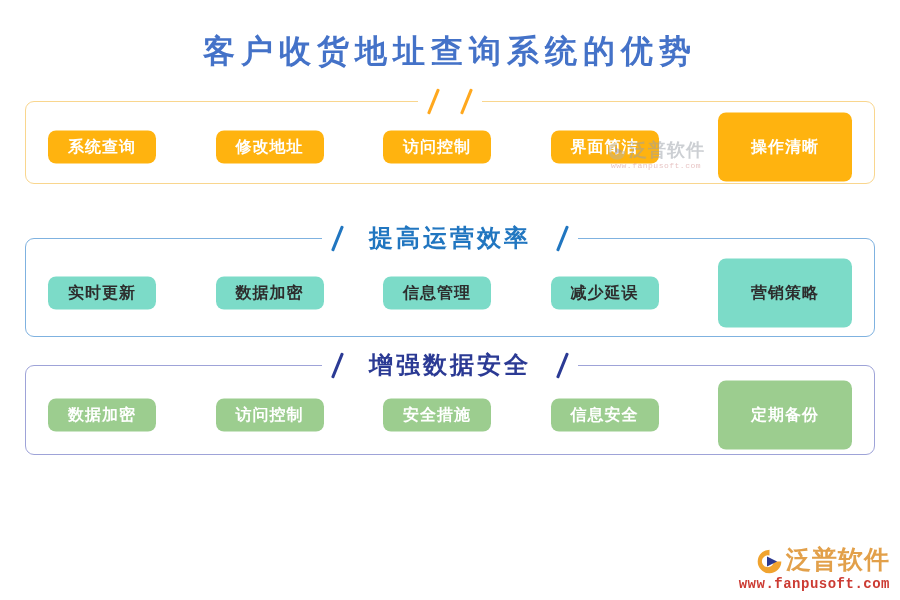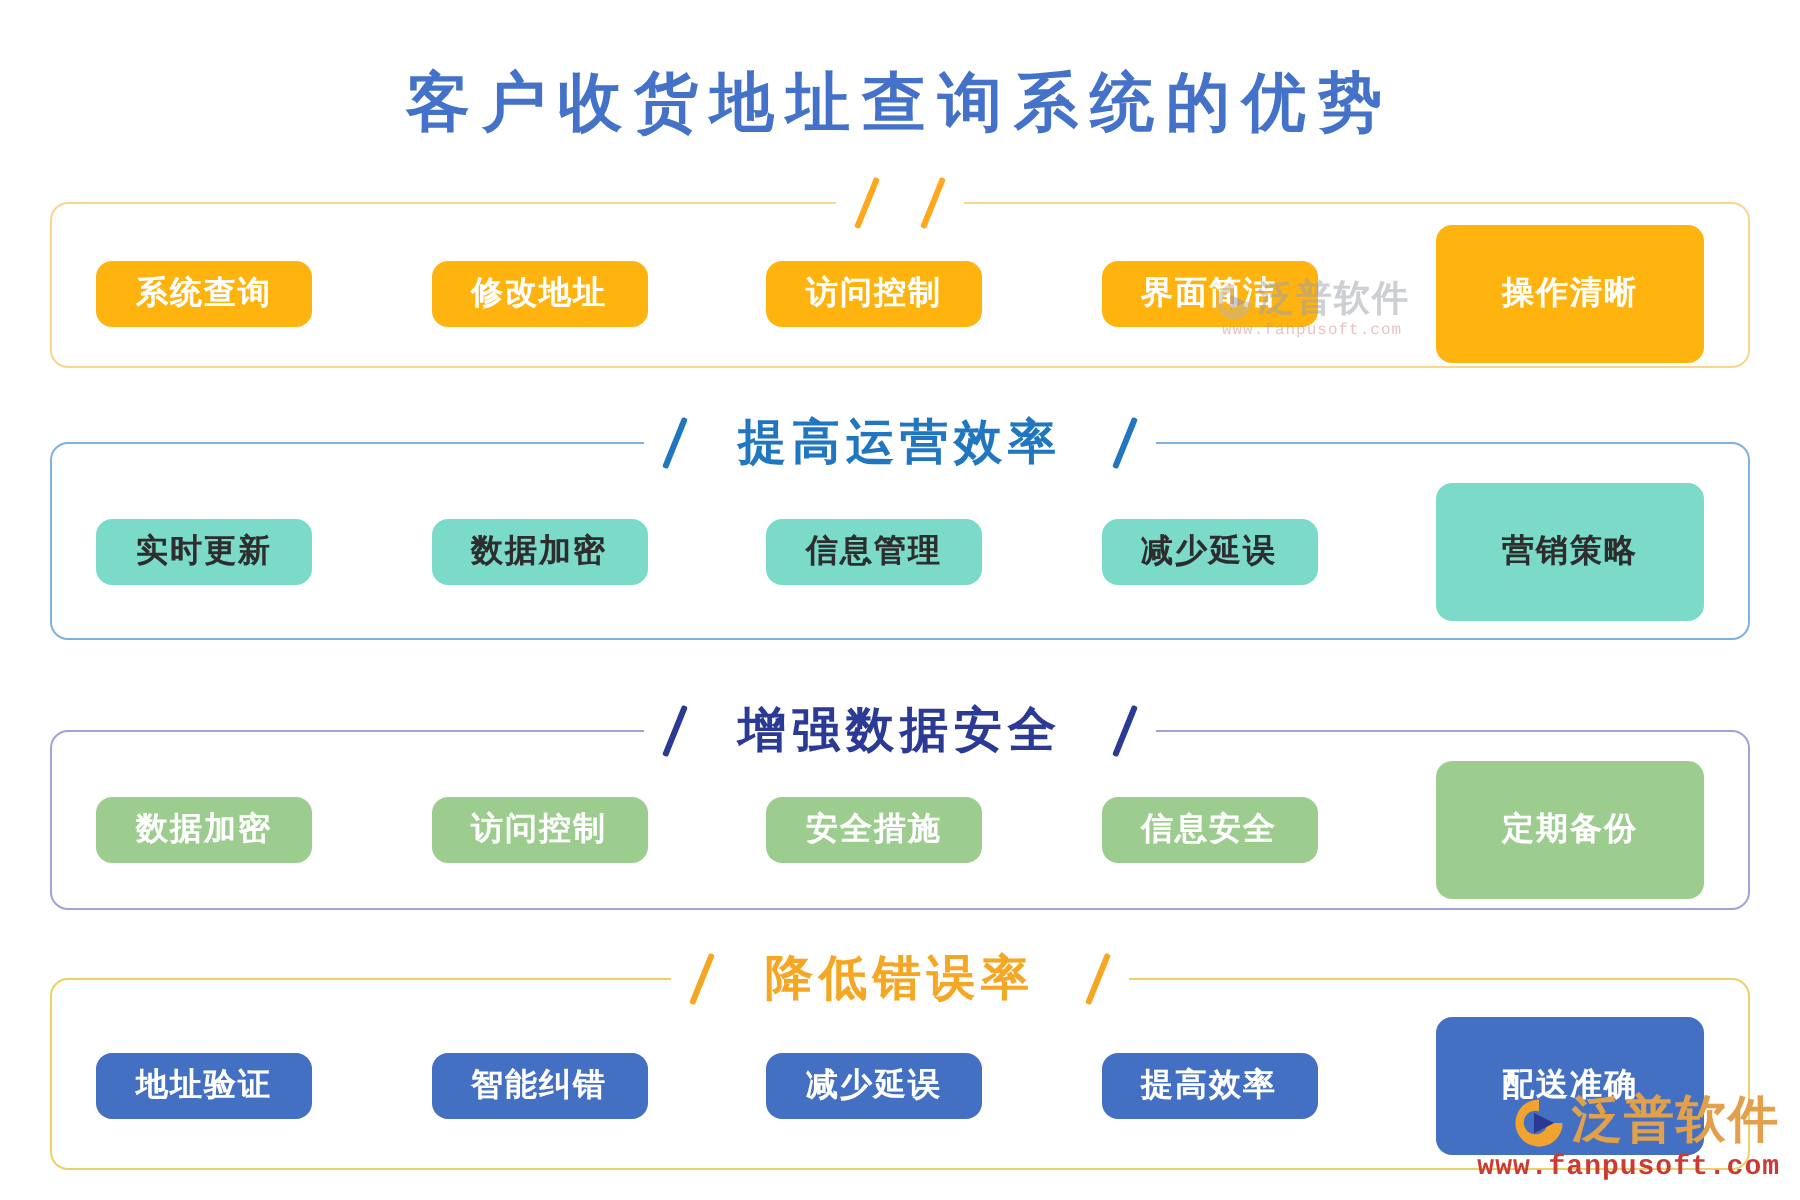--- a/index.html
+++ b/index.html
@@ -6,21 +6,21 @@
   .canvas{
     position:relative;width:900px;height:600px;background:#ffffff;overflow:hidden;
     font-family:Liberation Mono, monospace;
   }
   .page-title{
     position:absolute;top:30px;left:0;width:100%;text-align:center;
     font-size:32px;font-weight:bold;color:#4472C8;letter-spacing:6px;
   }
   .section{position:absolute;left:25px;width:850px;}
   .sec1{top:101px;height:83px;}
-  .sec2{top:221px;height:99px;}
+  .sec2{top:238px;height:99px;}
   .sec3{top:365px;height:90px;}
   .sec4{top:489px;height:96px;}
   .box{
     position:absolute;left:0;top:0;right:0;bottom:0;
     border:1.5px solid var(--border);border-radius:9px;
   }
   .heading{
     position:absolute;top:-16px;left:50%;transform:translateX(-50%);
     height:32px;display:flex;align-items:center;gap:30px;
     background:#ffffff;padding:0 14px;white-space:nowrap;z-index:2;
@@ -107,35 +107,20 @@
     </div>
     <div class="pill-row">
       <div class="pill">数据加密</div>
       <div class="pill">访问控制</div>
       <div class="pill">安全措施</div>
       <div class="pill">信息安全</div>
       <div class="pill">定期备份</div>
     </div>
   </div>
 
-  <div class="section sec4" style="--accent: #F5A623; --border: #EDD067; --btn-bg: #4370C2; --btn-fg: #FFFFFF;">
-    <div class="box"></div>
-    <div class="heading">
-      <span class="slash"></span>
-      <span class="heading-text">降低错误率</span>
-      <span class="slash"></span>
-    </div>
-    <div class="pill-row">
-      <div class="pill">地址验证</div>
-      <div class="pill">智能纠错</div>
-      <div class="pill">减少延误</div>
-      <div class="pill">提高效率</div>
-      <div class="pill">配送准确</div>
-    </div>
-  </div>
 
   <div class="wm-mid">
     <div class="row">
       <svg class="wm-logo" width="20" height="20" viewBox="0 0 32 32">
         <path fill="#BFB39A" d="M16 2 A14 14 0 1 0 30 16 L21 16 A7 7 0 1 1 16 9 Z"></path>
         <path fill="#8E94B8" d="M13 10 L25 16 L13 22 Z"></path>
       </svg>
       <span class="brand">泛普软件</span>
     </div>
     <span class="cap">www.fanpusoft.com</span>

